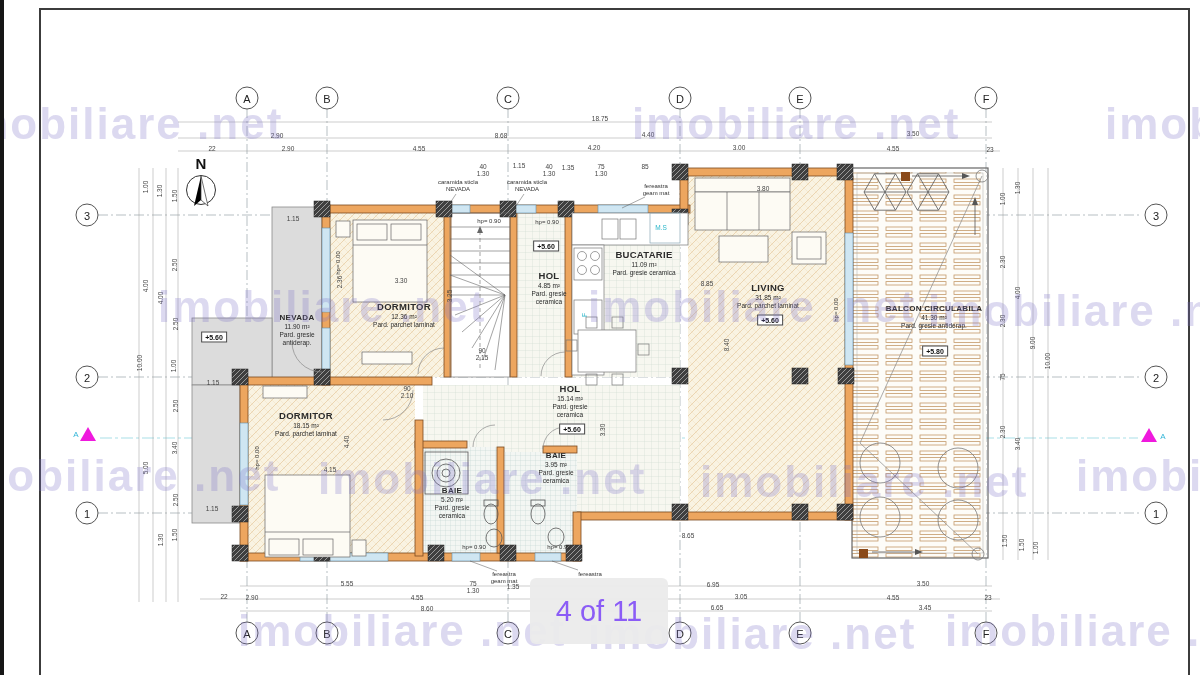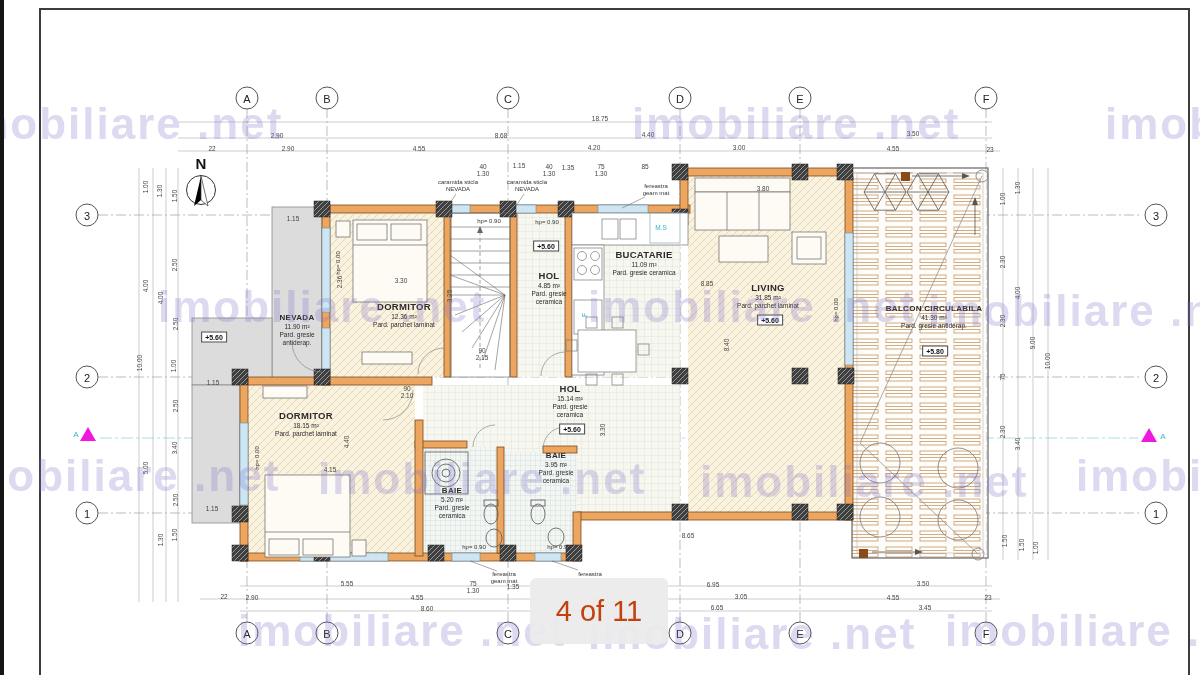--- a/index.html
+++ b/index.html
@@ -24,21 +24,21 @@
   .ann,.annv{position:absolute;transform:translate(-50%,-50%);font-size:6px;color:#333;
         text-align:center;line-height:1.15;}
   .annv{transform:translate(-50%,-50%) rotate(-90deg);white-space:nowrap;}
   .cy{color:#2ab6c9;font-size:6.5px;}
   .seclabel{position:absolute;transform:translate(-50%,-50%);color:#35b6d8;font-size:8px;}
   .nletter{position:absolute;transform:translate(-50%,-50%);font-size:15px;font-weight:bold;color:#111;}
   .wm{position:absolute;font-size:44px;font-weight:bold;color:rgba(124,114,198,0.27);
       letter-spacing:2px;white-space:nowrap;line-height:1.1;}
   .pager{position:absolute;left:530px;top:578px;width:138px;height:66px;
          background:rgba(235,235,235,0.94);border-radius:6px;display:flex;align-items:center;
-         justify-content:center;font-size:29px;color:#c2410c;z-index:4;}
+         justify-content:center;font-size:29px;color:#8b5cf6;z-index:4;}
 </style>
 </head>
 <body>
 
 <div id="canvas">
   <div class="letterbox"></div>
 
   <svg id="plansvg" width="1200" height="675">
     <defs>
       <pattern id="parq" width="8" height="8" patternUnits="userSpaceOnUse">

